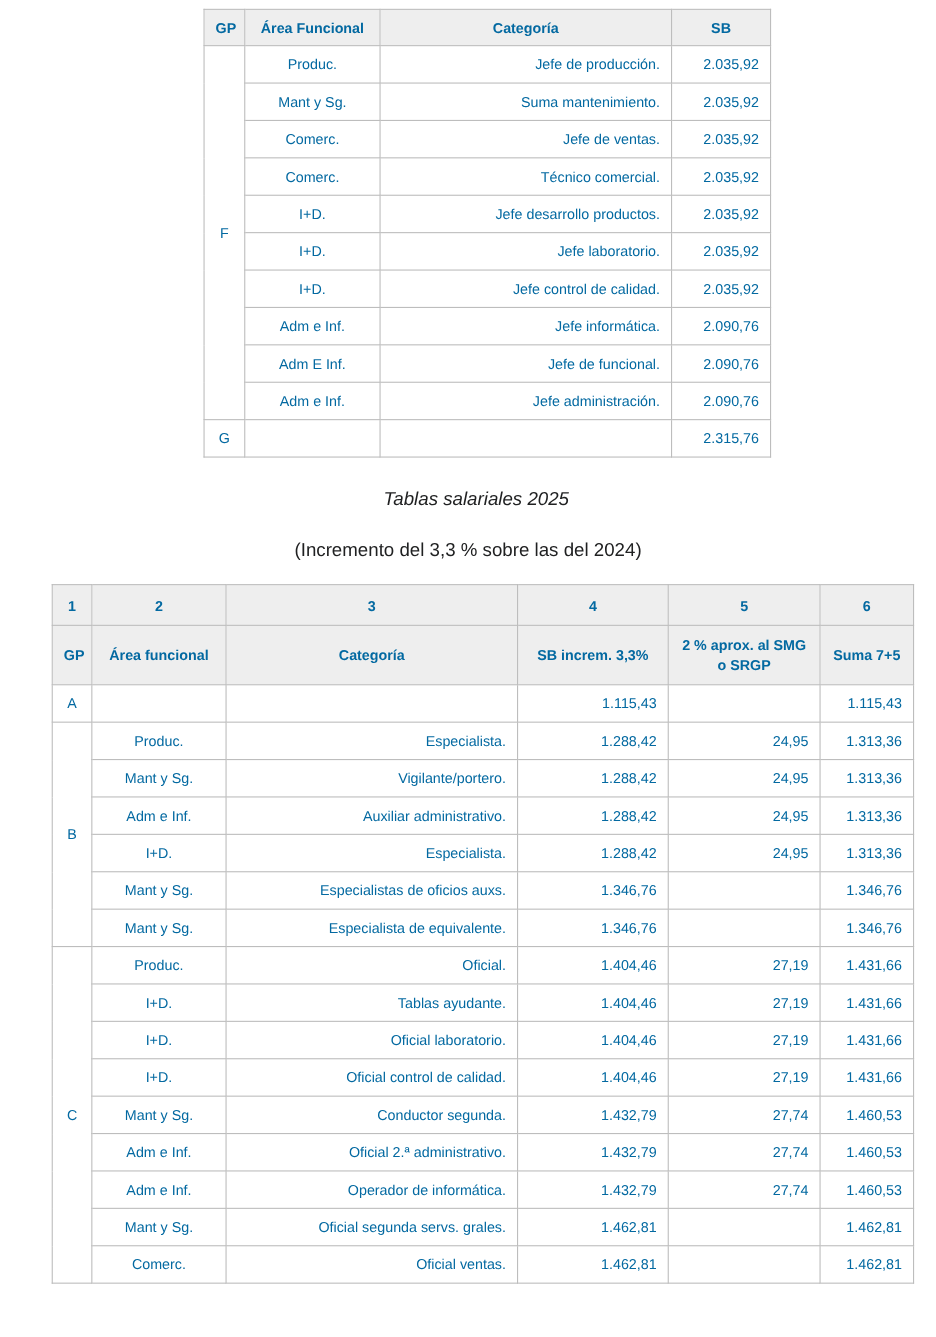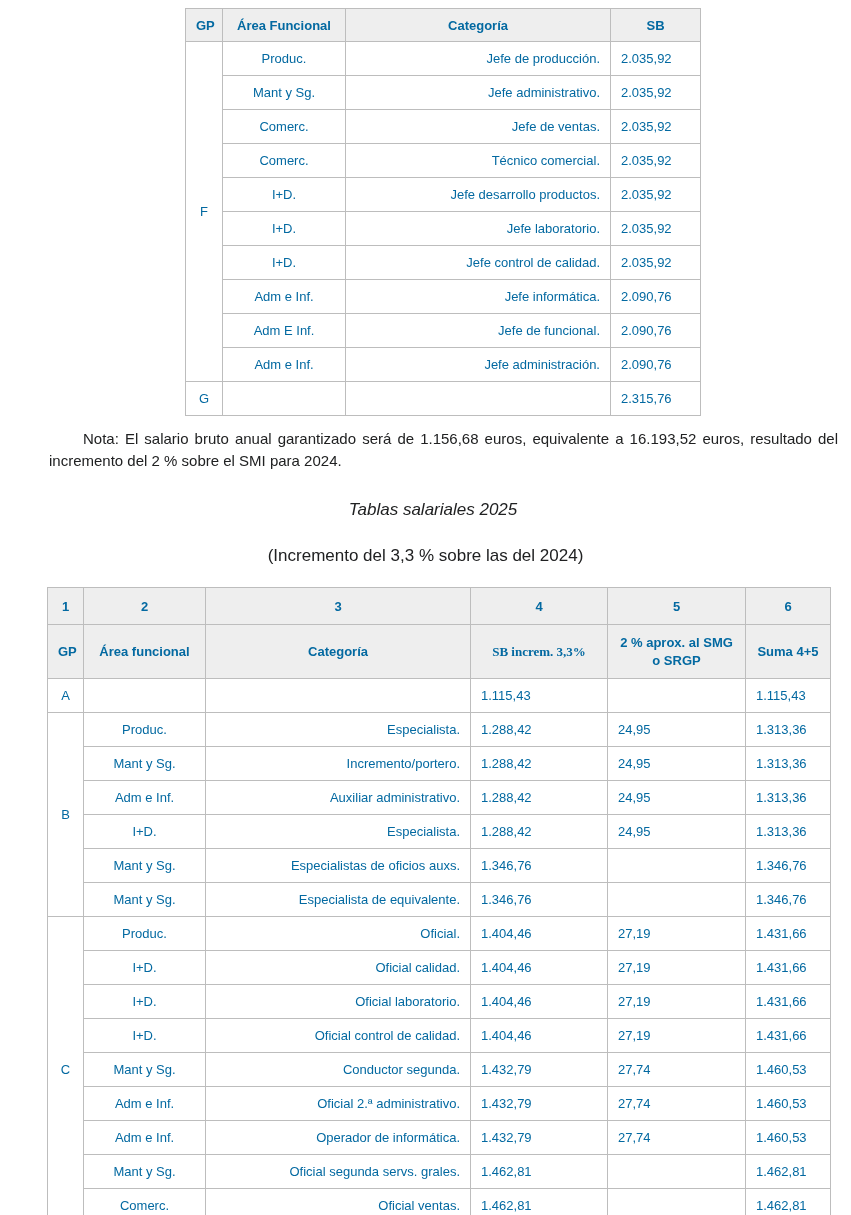--- a/index.html
+++ b/index.html
@@ -28,21 +28,21 @@
     overflow: hidden;
   }
   th {
     background: #eeeeee;
     font-weight: bold;
     text-align: center;
   }
   td.gp   { text-align: center; }
   td.area { text-align: center; }
   td.cat  { text-align: right; }
-  td.num  { text-align: left; }
+  td.num  { text-align: right; }
 
   
   #table1 { margin: 8px 0 0 185px; width: 515px; }
   #table1 th { height: 33px; }
   #table1 td { height: 34px; }
 
   
   .note {
     margin: 12px 13px 0 49px;
     font-size: 15px;
@@ -61,21 +61,21 @@
   .subtitle {
     margin: 26px 0 0 0;
     text-align: center;
     font-size: 17px;
   }
 
   
   #table2 { margin: 21px 0 0 47px; width: 783px; }
   #table2 tr.hrow1 th { height: 37px; }
   #table2 tr.hrow2 th { height: 54px; line-height: 18px; }
-  #table2 tr.hrow2 th:nth-child(4) { white-space: nowrap; font-family: Liberation Serif, serif; }
+  #table2 tr.hrow2 th:nth-child(4) { white-space: nowrap; }
   #table2 td { height: 34px; }
 </style>
 </head>
 <body>
 
 <div class="page">
 
   <table id="table1">
     <colgroup>
       <col style="width:37px">
@@ -93,21 +93,21 @@
       </thead>
     <tbody>
         <tr>
           <td class="gp" rowspan="10">F</td>
           <td class="area">Produc.</td>
           <td class="cat">Jefe de producción.</td>
           <td class="num">2.035,92</td>
         </tr>
         <tr>
           <td class="area">Mant y Sg.</td>
-          <td class="cat">Jefe administrativo.</td>
+          <td class="cat">Suma mantenimiento.</td>
           <td class="num">2.035,92</td>
         </tr>
         <tr>
           <td class="area">Comerc.</td>
           <td class="cat">Jefe de ventas.</td>
           <td class="num">2.035,92</td>
         </tr>
         <tr>
           <td class="area">Comerc.</td>
           <td class="cat">Técnico comercial.</td>
@@ -145,21 +145,20 @@
         </tr>
         <tr>
           <td class="gp" rowspan="1">G</td>
           <td class="area"></td>
           <td class="cat"></td>
           <td class="num">2.315,76</td>
         </tr>
       </tbody>
   </table>
 
-  <p class="note">Nota: El salario bruto anual garantizado será de 1.156,68 euros, equivalente a 16.193,52 euros, resultado del incremento del 2 % sobre el SMI para 2024.</p>
 
   <p class="title">Tablas salariales 2025</p>
 
   <p class="subtitle">(Incremento del 3,3 % sobre las del 2024)</p>
 
   <table id="table2">
     <colgroup>
       <col style="width:36px">
         <col style="width:122px">
         <col style="width:265px">
@@ -175,21 +174,21 @@
           <th>4</th>
           <th>5</th>
           <th>6</th>
         </tr>
         <tr class="hrow2">
           <th>GP</th>
           <th>Área funcional</th>
           <th>Categoría</th>
           <th>SB increm. 3,3%</th>
           <th>2 % aprox. al SMG o SRGP</th>
-          <th>Suma 4+5</th>
+          <th>Suma 7+5</th>
         </tr>
       </thead>
     <tbody>
         <tr>
           <td class="gp" rowspan="1">A</td>
           <td class="area"></td>
           <td class="cat"></td>
           <td class="num">1.115,43</td>
           <td class="num"></td>
           <td class="num">1.115,43</td>
@@ -197,21 +196,21 @@
         <tr>
           <td class="gp" rowspan="6">B</td>
           <td class="area">Produc.</td>
           <td class="cat">Especialista.</td>
           <td class="num">1.288,42</td>
           <td class="num">24,95</td>
           <td class="num">1.313,36</td>
         </tr>
         <tr>
           <td class="area">Mant y Sg.</td>
-          <td class="cat">Incremento/portero.</td>
+          <td class="cat">Vigilante/portero.</td>
           <td class="num">1.288,42</td>
           <td class="num">24,95</td>
           <td class="num">1.313,36</td>
         </tr>
         <tr>
           <td class="area">Adm e Inf.</td>
           <td class="cat">Auxiliar administrativo.</td>
           <td class="num">1.288,42</td>
           <td class="num">24,95</td>
           <td class="num">1.313,36</td>
@@ -240,21 +239,21 @@
         <tr>
           <td class="gp" rowspan="9">C</td>
           <td class="area">Produc.</td>
           <td class="cat">Oficial.</td>
           <td class="num">1.404,46</td>
           <td class="num">27,19</td>
           <td class="num">1.431,66</td>
         </tr>
         <tr>
           <td class="area">I+D.</td>
-          <td class="cat">Oficial calidad.</td>
+          <td class="cat">Tablas ayudante.</td>
           <td class="num">1.404,46</td>
           <td class="num">27,19</td>
           <td class="num">1.431,66</td>
         </tr>
         <tr>
           <td class="area">I+D.</td>
           <td class="cat">Oficial laboratorio.</td>
           <td class="num">1.404,46</td>
           <td class="num">27,19</td>
           <td class="num">1.431,66</td>

